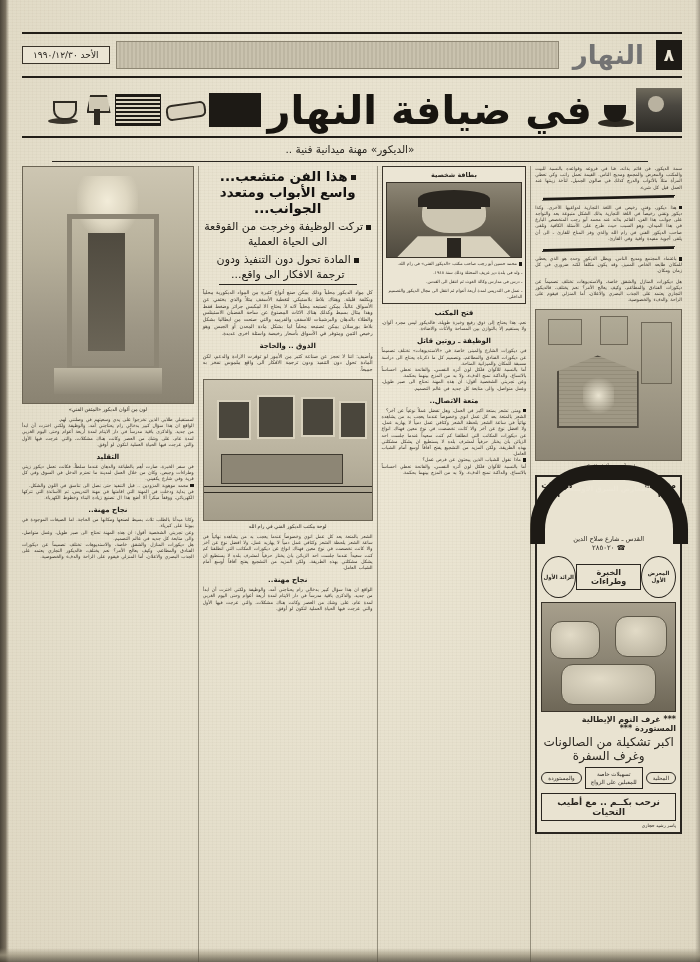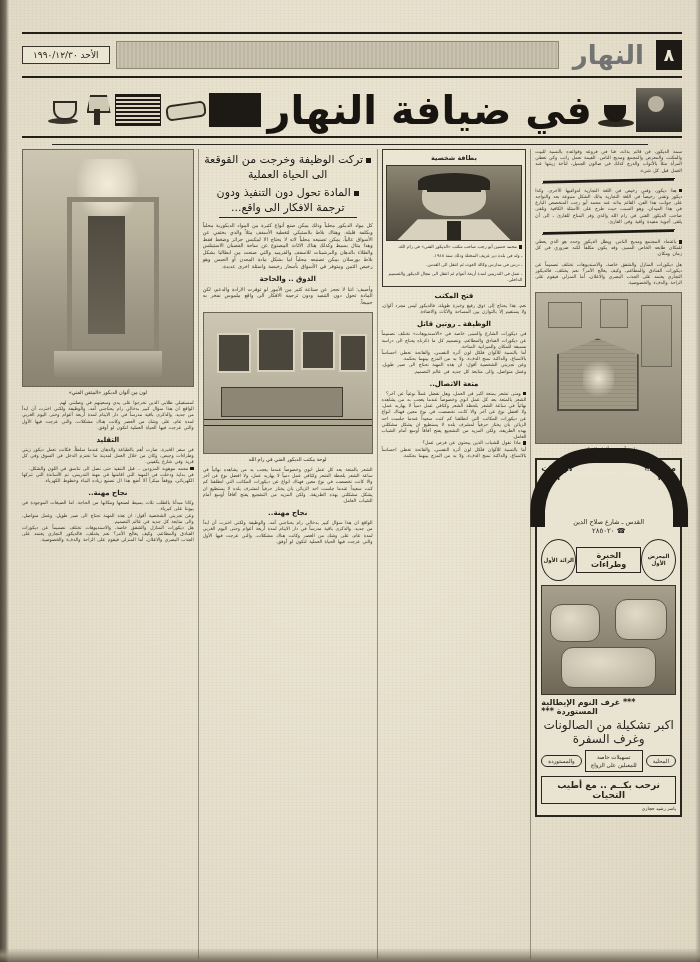--- a/index.html
+++ b/index.html
@@ -138,21 +138,21 @@
   .arch{position:absolute;left:50%;transform:translateX(-50%);top:0;width:128px;height:64px;
      border:15px solid #1d1a15;border-bottom:none;border-radius:64px 64px 0 0;}
   .arch-txt{position:absolute;left:50%;top:20px;transform:translateX(-50%);font-size:7px;color:#ece6d5;font-weight:bold;white-space:nowrap;}
   .ad-addr{text-align:center;font-size:6.5px;margin-top:2px;}
   .ad-phone{text-align:center;font-size:7px;margin-top:1px;}
   .badge{width:40px;height:40px;border-radius:50%;border:1px solid #2a2620;display:flex;flex-direction:column;align-items:center;justify-content:center;font-size:5.5px;font-weight:bold;text-align:center;line-height:7px;}
   .ad-box{border:1px solid #2a2620;padding:3px 6px;font-size:8px;font-weight:bold;text-align:center;}
   .ad-photo{height:108px;margin-top:4px;border:1px solid #3a342a;position:relative;overflow:hidden;
      background:linear-gradient(180deg,#a79f8c 0%,#8d8675 50%,#6e6757 100%);}
   .ad-photo .pillow{position:absolute;border-radius:12px;background:radial-gradient(ellipse at 40% 35%,#e2dbc7,#b2ab98);border:1px solid #5d5748;}
-  .ad-star{text-align:left;font-size:8px;font-weight:bold;margin-top:3px;}
+  .ad-star{text-align:right;font-size:8px;font-weight:bold;margin-top:3px;}
   .ad-sub{text-align:center;font-size:12px;margin-top:2px;}
   .ad-row{display:flex;align-items:center;justify-content:space-between;margin-top:4px;}
   .pill{border:1px solid #2a2620;border-radius:10px;padding:2px 6px;font-size:5.5px;}
   .ad-center-box{border:1px solid #2a2620;padding:2px 5px;font-size:5.5px;text-align:center;line-height:8px;}
   .ad-welcome{border:1px solid #2a2620;text-align:center;font-size:9px;font-weight:bold;padding:3px;margin-top:4px;letter-spacing:1px;}
   .ad-sign{font-size:4.5px;margin-top:2px;}
   .diagbar{height:6px;margin:4px 0;background:linear-gradient(105deg,transparent 0 6%,#1d1a15 6% 94%,transparent 94%);clip-path:polygon(0 55%,100% 0,100% 45%,0 100%);}
 </style>
 </head>
 <body>
@@ -186,20 +186,21 @@
     <div class="ban-block"></div>
     <div class="ban-hands"></div>
     <div class="ban-hatch"></div>
     <div class="ban-lamp"></div>
     <div class="ban-cup">
       <div class="saucer"></div>
         <div class="body"></div>
     </div>
   </div>
 
+  <div class="deck">«الديكور» مهنة ميدانية فنية ..</div>
   <div class="deck-rule"></div>
 
   <div class="cols">
 
     <div class="col colA">
       <div class="tx">سمة الديكور، فن قائم بذاته، فنا في فروعه وقواعده بالنسبة للبيت والمكتب والمعرض والمجمع ومديح الناس. القيمة تعمل راتب وكي تعطي المرأة مثلاً بالأثواب والدرج كذلك في صالون الجميل، لتأخذ زينتها عند العمل قبل كل شيء.</div>
       <div class="diagbar"></div>
       <div class="tx"><span class="sq-s"></span><span>هذا ديكور، وفني رخيص في اللغة التجارية لدواعيها الأخرى. وكذا ديكور وتقني رخيصاً في اللغة التجارية بذلك الشكل متبوعة بعد والتواجد على جوانب هذا الفن، القائم بذاته عند محمد أبو رجب المتخصص البارع في هذا الميدان، وهو السبب حيث طرح على الأسئلة الكافية وتلقى صاحب الديكور الفني في رام الله والذي وفر المناخ للقارئ ـ الى أن يلقى أجوبة مفيدة وافية وفي القارئ.</span></div>
       <div class="diagbar"></div>
       <div class="tx"><span class="sq-s"></span><span>باعتماد المجتمع ومديح الناس. ويظل الديكور وحده هو الذي يعطي للمكان طابعه الخاص المميز، وقد يكون مكلفاً لكنه ضروري في كل زمان ومكان.</span></div>
@@ -290,20 +291,23 @@
       <div class="hl">متعة الاتصال..</div>
       <div class="tx"><span class="sq-s"></span><span>ومتى تشعر بمتعة اكبر في العمل، وهل تفضل عملاً نوعياً عن آخر؟</span></div>
       <div class="tx">الشعر بالمتعة بعد كل عمل انوي وخصوصاً عندما يعجب به من يشاهده نهائياً في ساعة الشعر بلحظة الشعر وكثافي عمل دمياً لا يهاربه عمل، ولا افضل نوع عن آخر والا كانت تخصصت في نوع معين فهناك انواع عن ديكورات المكاتب التي انطلقنا كم كنت سعيداً عندما جلست احد الزبائن بان يختار حرفياً لمشرف بلده لا يستطيع ان يشكل مشكلتي بهذه الطريقة، ولكن المزيد من التشجيع يفتح آفاقاً أوسع أمام الشباب العامل.</div>
       <div class="tx"><span class="sq-s"></span><span>ماذا تقول للشباب الذين يبحثون عن فرص عمل؟</span></div>
       <div class="tx">أما بالنسبة للألوان فلكل لون أثره النفسي، والفاتحة تعطي احساساً بالاتساع، والداكنة تمنح الدفء، ولا بد من المزج بينهما بحكمة.</div>
     </div>
 
     <div class="vrule"></div>
 
     <div class="col colC">
+      <div class="head-main">
+        <span class="sq"></span><span>هذا الفن متشعب... واسع الأبواب ومتعدد الجوانب...</span>
+      </div>
       <div class="head-sub">
         <span class="sq"></span><span>تركت الوظيفة وخرجت من القوقعة الى الحياة العملية</span>
       </div>
       <div class="head-sub">
         <span class="sq"></span><span>المادة تحول دون التنفيذ ودون ترجمة الافكار الى واقع...</span>
       </div>
       <div class="hl-rule"></div>
 
       <div class="tx t5">كل مواد الديكور محلياً وذلك يمكن صنع أنواع كثيرة من المواد الديكورية محلياً وبكلفة قليلة. وهناك بلاط بلاستيكي لتغطية الأسقف مثلاً والذي يختفي عن الأسواق عالياً، يمكن تصنيعه محلياً لانه لا يحتاج الا لمكبس جرائر وضغط فقط وهذا مثال بسيط وكذلك هناك الاثاث المصنوع عن ساحة القضبان الاستينلس والطلاء بالدهان والبرشينات للاسقف والقرميد والتي صنعت من ايطاليا بشكل بلاط بورسلان يمكن تصنيعه محلياً اما بشكل مادة المعدن أو الجبس وهو رخيص الثمن ومتوفر في الأسواق بأسعار رخيصة واسئلة اخرى عديدة.</div>
       <div class="hl">الذوق .. والحاجة</div>

